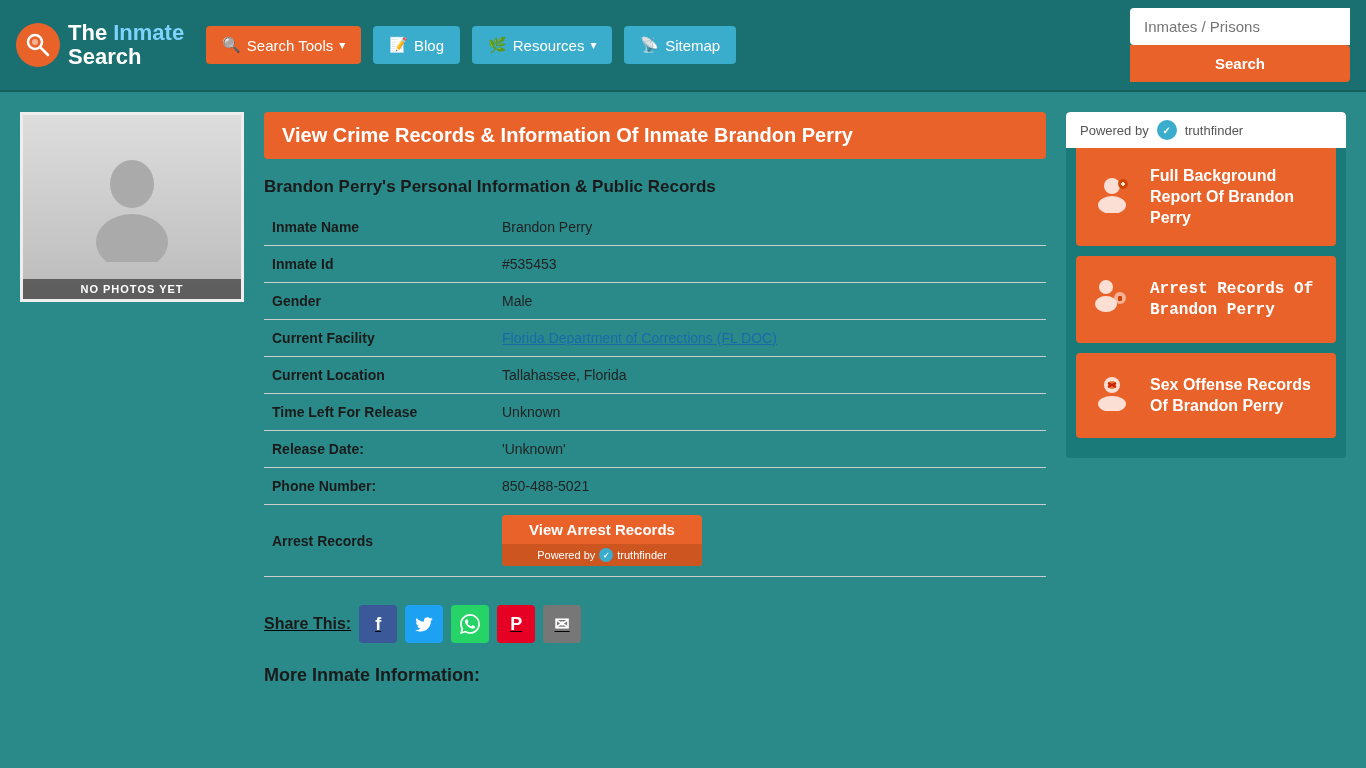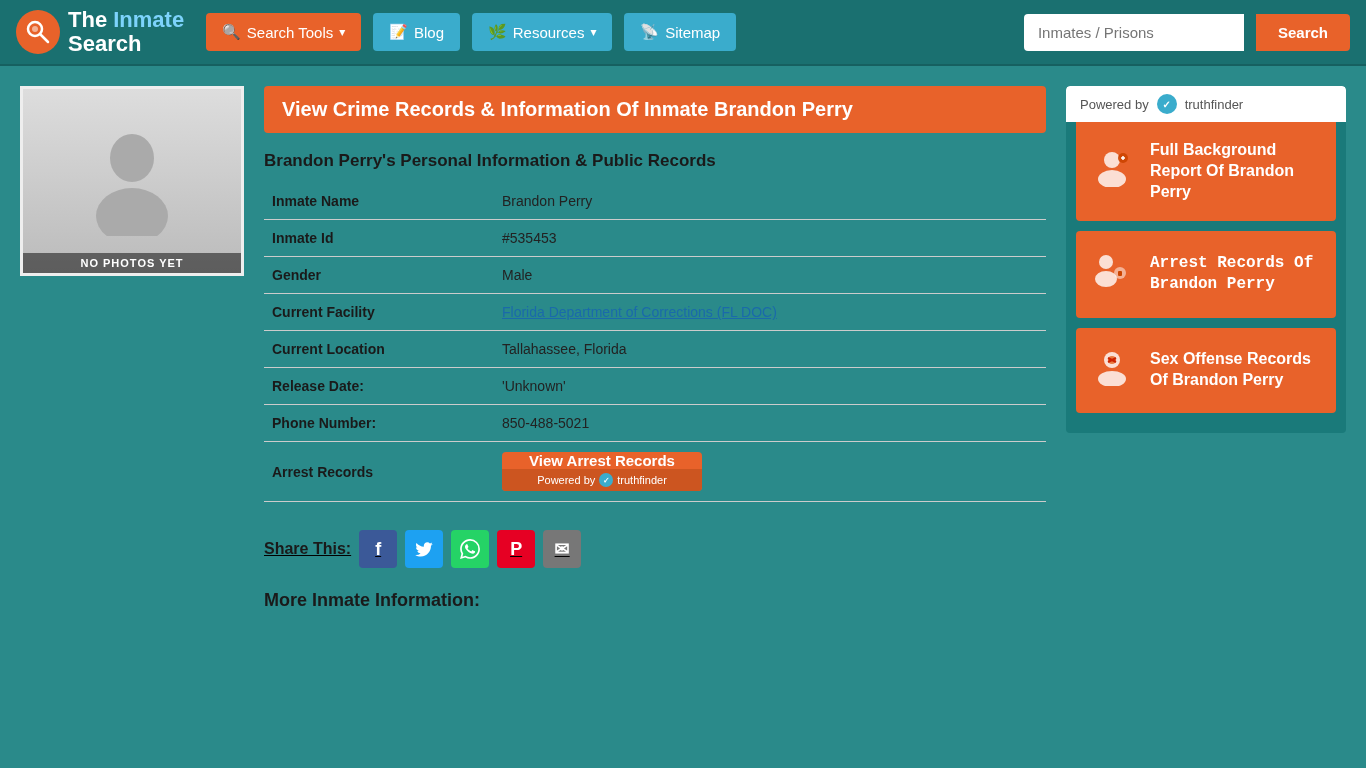--- a/index.html
+++ b/index.html
@@ -55,21 +55,22 @@
     .nav-btn.blue {
       background-color: #3aaccc;
     }
     .nav-btn.sitemap {
       background-color: #3aaccc;
     }
 
     .search-area {
       margin-left: auto;
       display: flex;
-      gap: 12px;
+      gap: 0;
+      flex-direction: column;
     }
     .search-input {
       padding: 10px 14px;
       font-size: 15px;
       border: none;
       border-radius: 4px 0 0 4px;
       width: 220px;
       outline: none;
       color: #555;
     }
@@ -174,21 +175,21 @@
       padding: 0;
       border-radius: 4px;
       cursor: pointer;
       display: flex;
       flex-direction: column;
       align-items: center;
       overflow: hidden;
       width: 200px;
     }
     .view-arrest-main {
-      padding: 0 16px;
+      padding: 6px 16px;
       font-size: 15px;
       font-weight: bold;
     }
     .view-arrest-powered {
       background-color: #cc5520;
       padding: 4px 16px;
       font-size: 11px;
       width: 100%;
       text-align: center;
       display: flex;
@@ -385,20 +386,24 @@
             <td>Gender</td>
             <td>Male</td>
           </tr>
           <tr>
             <td>Current Facility</td>
             <td><a class="facility-link">Florida Department of Corrections (FL DOC)</a></td>
           </tr>
           <tr>
             <td>Current Location</td>
             <td>Tallahassee, Florida</td>
+          </tr>
+          <tr>
+            <td>Time Left For Release</td>
+            <td>Unknown</td>
           </tr>
           <tr>
             <td>Release Date:</td>
             <td>'Unknown'</td>
           </tr>
           <tr>
             <td>Phone Number:</td>
             <td>850-488-5021</td>
           </tr>
           <tr>

